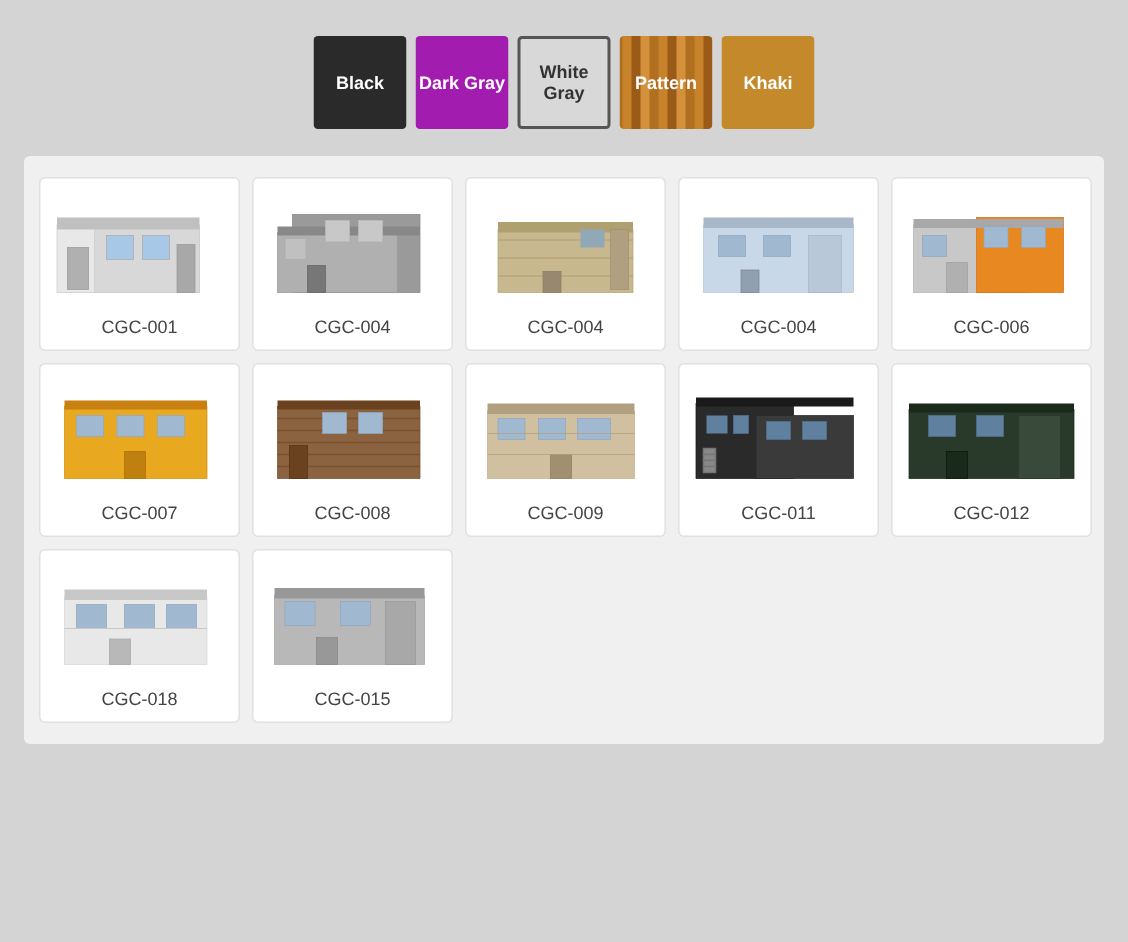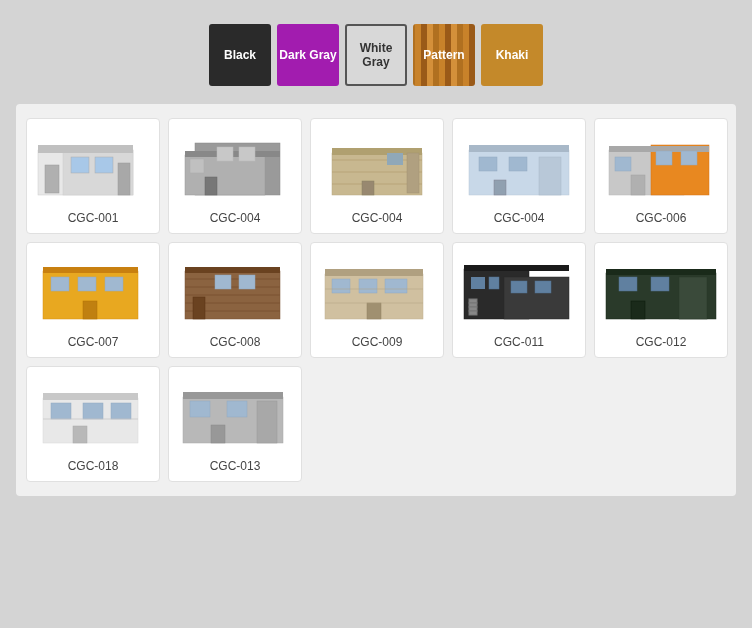--- a/index.html
+++ b/index.html
@@ -260,15 +260,15 @@
       <div class="product-image">
         <svg viewBox="0 0 120 80" xmlns="http://www.w3.org/2000/svg">
         <rect x="8" y="24" width="100" height="46" fill="#b8b8b8" stroke="#a8a8a8" stroke-width="0.5"></rect>
         <rect x="8" y="19" width="100" height="7" fill="#989898"></rect>
         <rect x="15" y="28" width="20" height="16" fill="#a0b8d0" stroke="#90a8c0" stroke-width="0.5"></rect>
         <rect x="52" y="28" width="20" height="16" fill="#a0b8d0" stroke="#90a8c0" stroke-width="0.5"></rect>
         <rect x="82" y="28" width="20" height="42" fill="#a8a8a8" stroke="#989898" stroke-width="0.5"></rect>
         <rect x="36" y="52" width="14" height="18" fill="#989898" stroke="#888" stroke-width="0.5"></rect>
       </svg>
       </div>
-      <div class="product-label">CGC-013</div>
+      <div class="product-label">CGC-015</div>
     </div>
   </div>
 
 </body></html>

